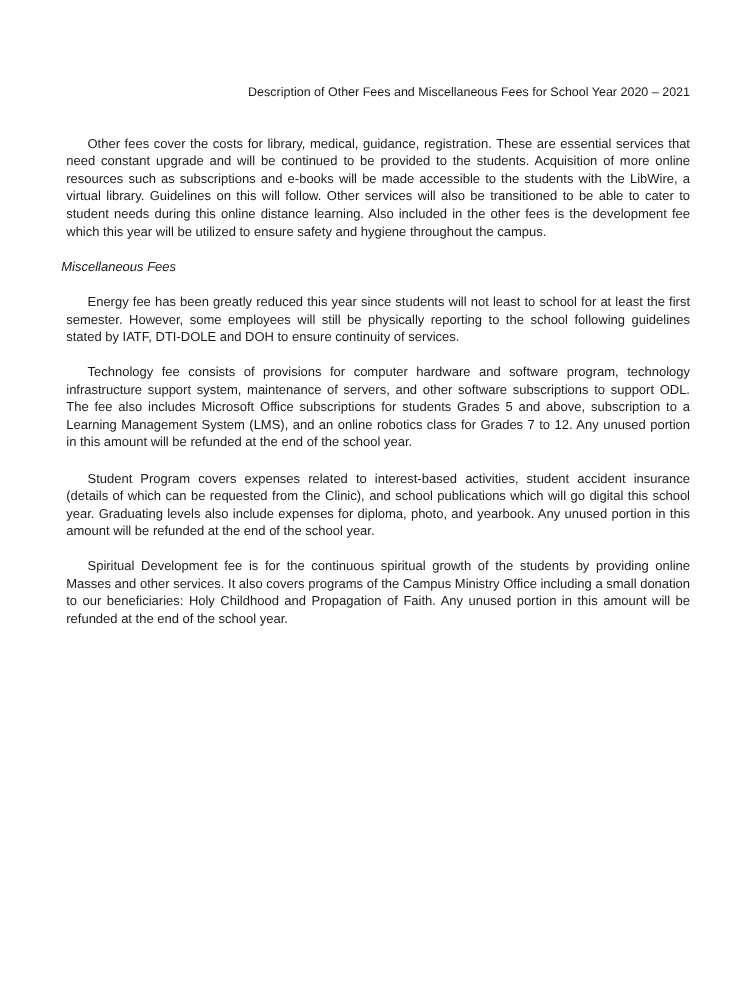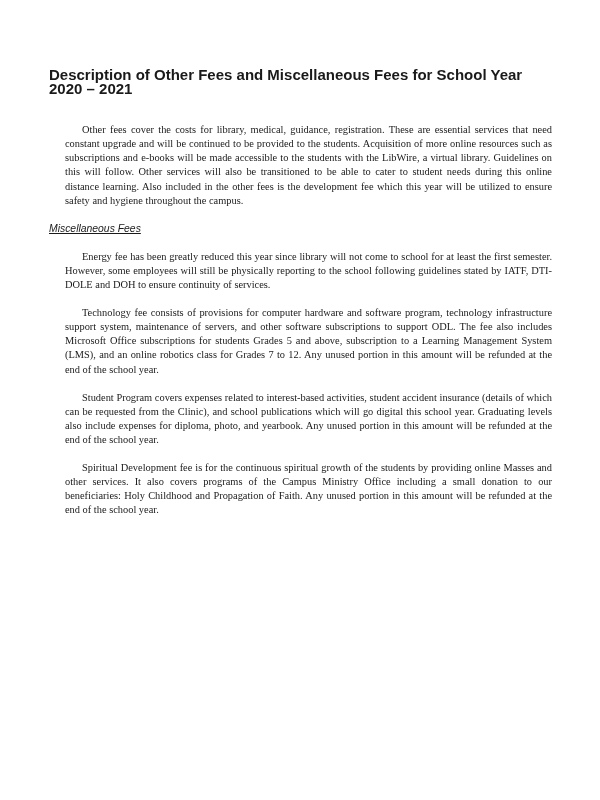--- a/index.html
+++ b/index.html
@@ -5,34 +5,34 @@
     html, body { margin: 0; padding: 0; background: #ffffff; }
     body { width: 600px; height: 800px; overflow: hidden; position: relative; }
     .page {
       position: absolute; left: 49px; top: 68px; width: 503px;
       font-family: "Liberation Sans", sans-serif;
       color: #1a1a1a;
       font-size: 10.4px;
       line-height: 14.1px;
     }
     .title {
-      text-align: left; font-weight: bold; font-size: 15px;
+      text-align: right; font-weight: normal; font-size: 10px;
       margin: 0 0 27px 0; letter-spacing: 0;
     }
     .para {
-      text-align: justify; text-indent: 17px; margin: 0 0 14px 16px; font-family: Liberation Serif, serif;
+      text-align: justify; text-indent: 17px; margin: 0 0 14px 4px;
     }
     .heading {
-      font-style: italic; margin: 0 0 14px 0; text-decoration: underline;
+      font-style: italic; margin: 0 0 14px 0;
     }
   </style>
 </head>
 <body>
 
 <div class="page">
   <p class="title">Description of Other Fees and Miscellaneous Fees for School Year 2020 – 2021</p>
   <p class="para">Other fees cover the costs for library, medical, guidance, registration. These are essential services that need constant upgrade and will be continued to be provided to the students. Acquisition of more online resources such as subscriptions and e-books will be made accessible to the students with the LibWire, a virtual library. Guidelines on this will follow. Other services will also be transitioned to be able to cater to student needs during this online distance learning. Also included in the other fees is the development fee which this year will be utilized to ensure safety and hygiene throughout the campus.</p>
   <p class="heading">Miscellaneous Fees</p>
-  <p class="para">Energy fee has been greatly reduced this year since library will not come to school for at least the first semester. However, some employees will still be physically reporting to the school following guidelines stated by IATF, DTI-DOLE and DOH to ensure continuity of services.</p>
+  <p class="para">Energy fee has been greatly reduced this year since students will not least to school for at least the first semester. However, some employees will still be physically reporting to the school following guidelines stated by IATF, DTI-DOLE and DOH to ensure continuity of services.</p>
   <p class="para">Technology fee consists of provisions for computer hardware and software program, technology infrastructure support system, maintenance of servers, and other software subscriptions to support ODL. The fee also includes Microsoft Office subscriptions for students Grades 5 and above, subscription to a Learning Management System (LMS), and an online robotics class for Grades 7 to 12. Any unused portion in this amount will be refunded at the end of the school year.</p>
   <p class="para">Student Program covers expenses related to interest-based activities, student accident insurance (details of which can be requested from the Clinic), and school publications which will go digital this school year. Graduating levels also include expenses for diploma, photo, and yearbook. Any unused portion in this amount will be refunded at the end of the school year.</p>
   <p class="para">Spiritual Development fee is for the continuous spiritual growth of the students by providing online Masses and other services. It also covers programs of the Campus Ministry Office including a small donation to our beneficiaries: Holy Childhood and Propagation of Faith. Any unused portion in this amount will be refunded at the end of the school year.</p>
 </div>
 
 </body></html>

